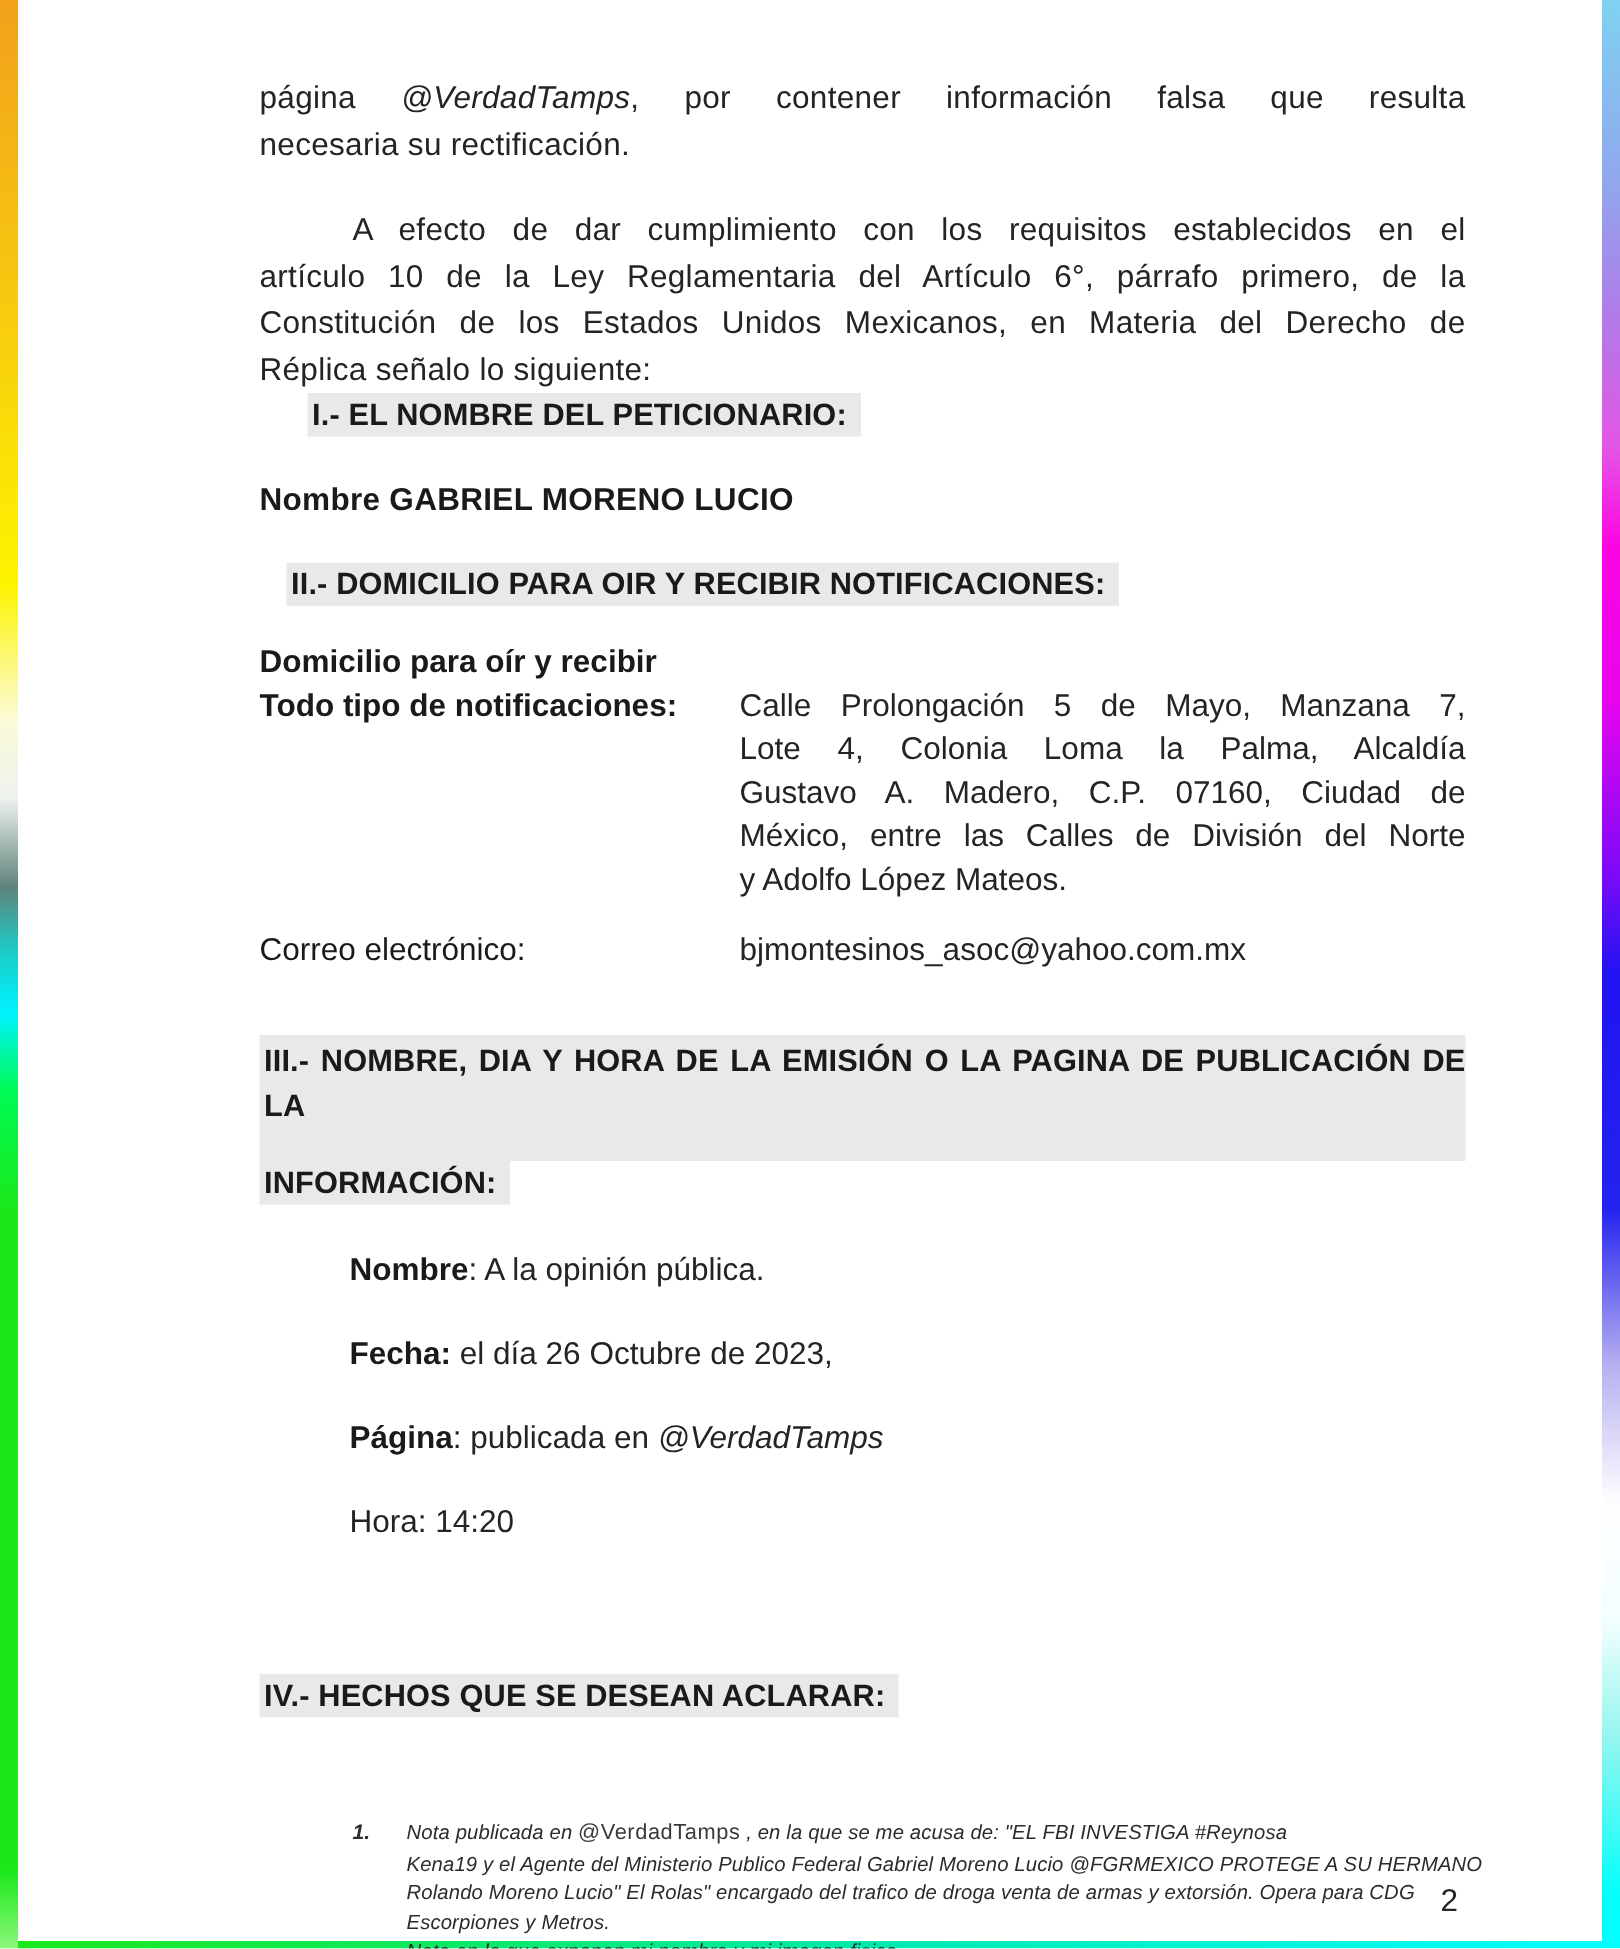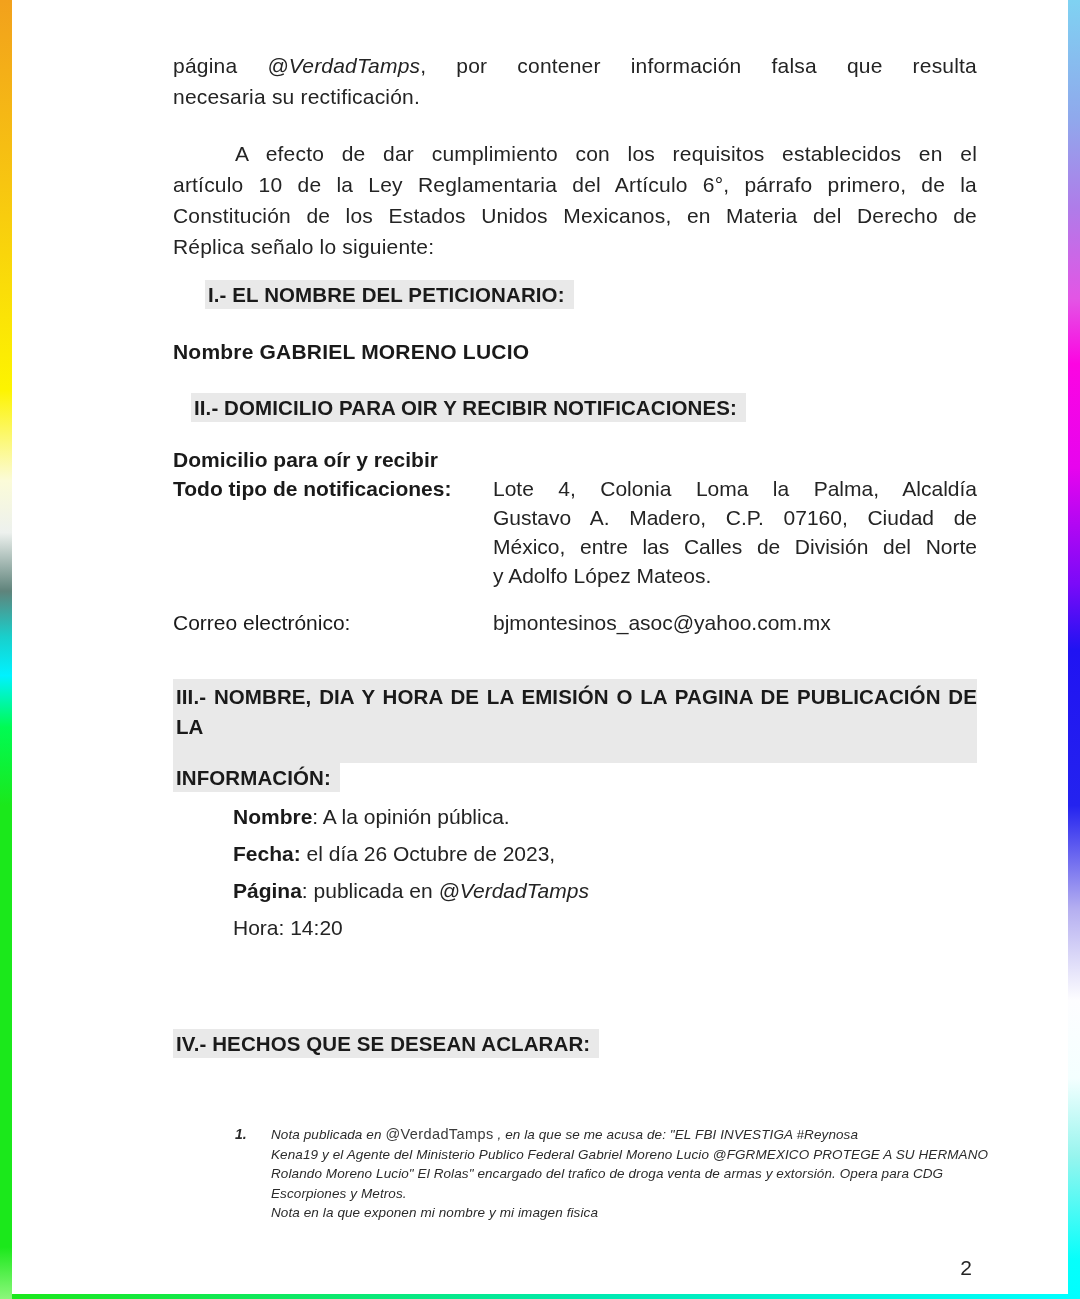--- a/index.html
+++ b/index.html
@@ -15,30 +15,30 @@
   .para{margin:0;font-size:21px;line-height:31px;letter-spacing:0.2px;}
   .jline{display:block;text-align:justify;text-align-last:justify;}
   .lline{display:block;}
   .indent{text-indent:62px;}
   .it{font-style:italic;}
   .b{font-weight:bold;}
   .h{font-weight:bold;font-size:20.5px;line-height:30px;color:#1a1a1a;letter-spacing:0.1px;}
   .hl{background:var(--hl);padding:3px 9px 3px 3px;}
   .h .jline{padding:3px 0 21px 3px;background:var(--hl);}
   .mt-p2{margin-top:26px;}
-  .mt-h1{margin-top:18px;padding-left:32px;}
+  .mt-h1{padding-left:32px;}
   .mt-name{margin-top:26px;}
   .mt-h2{margin-top:26px;padding-left:18px;}
   .addr-row{display:flex;margin-top:22px;font-size:21px;line-height:29px;}
   .addr-label{width:320px;flex:none;font-weight:bold;color:#1a1a1a;}
   .addr-value{flex:1;margin-top:29px;}
   .email-row{display:flex;margin-top:18px;font-size:21px;line-height:29px;}
   .email-label{width:320px;flex:none;font-weight:normal;color:#1a1a1a;}
   .mt-h3{margin-top:42px;}
-  .s3item{margin-left:60px;margin-top:11px;font-size:21px;line-height:26px;}
+  .s3item{margin-left:60px;margin-top:30px;font-size:21px;line-height:26px;}
   .s3item:first-of-type{margin-top:48px;}
   .mt-h4{margin-top:88px;}
   .note{display:flex;margin-top:66px;margin-left:62px;margin-right:-30px;}
   .note-num{flex:none;width:36px;font-weight:bold;font-style:italic;font-size:14px;line-height:19.5px;color:#2b2b2b;}
   .note-text{flex:1;font-style:italic;font-size:13.5px;line-height:19.5px;color:#2b2b2b;letter-spacing:0.1px;}
   .note-handle{font-style:normal;font-size:14.5px;letter-spacing:0.4px;color:#3a3a3a;}
   .page-num{position:absolute;top:1256px;right:108px;font-size:21px;color:#242424;}
 </style>
 </head>
 <body>
@@ -66,20 +66,21 @@
   <div class="para b mt-name" style="color:#1a1a1a;">Nombre GABRIEL MORENO LUCIO</div>
 
   <div class="h mt-h2"><span class="hl">II.- DOMICILIO PARA OIR Y RECIBIR NOTIFICACIONES:</span></div>
 
   <div class="addr-row">
     <div class="addr-label">
       <div>Domicilio para oír y recibir</div>
       <div>Todo tipo de notificaciones:</div>
     </div>
     <div class="addr-value">
+      <span class="jline">Calle Prolongación 5 de Mayo, Manzana 7,</span>
       <span class="jline">Lote 4, Colonia Loma la Palma, Alcaldía</span>
       <span class="jline">Gustavo A. Madero, C.P. 07160, Ciudad de</span>
       <span class="jline">México, entre las Calles de División del Norte</span>
       <span class="lline">y Adolfo López Mateos.</span>
     </div>
   </div>
 
   <div class="email-row">
     <div class="email-label">Correo electrónico:</div>
     <div>bjmontesinos_asoc@yahoo.com.mx</div>

